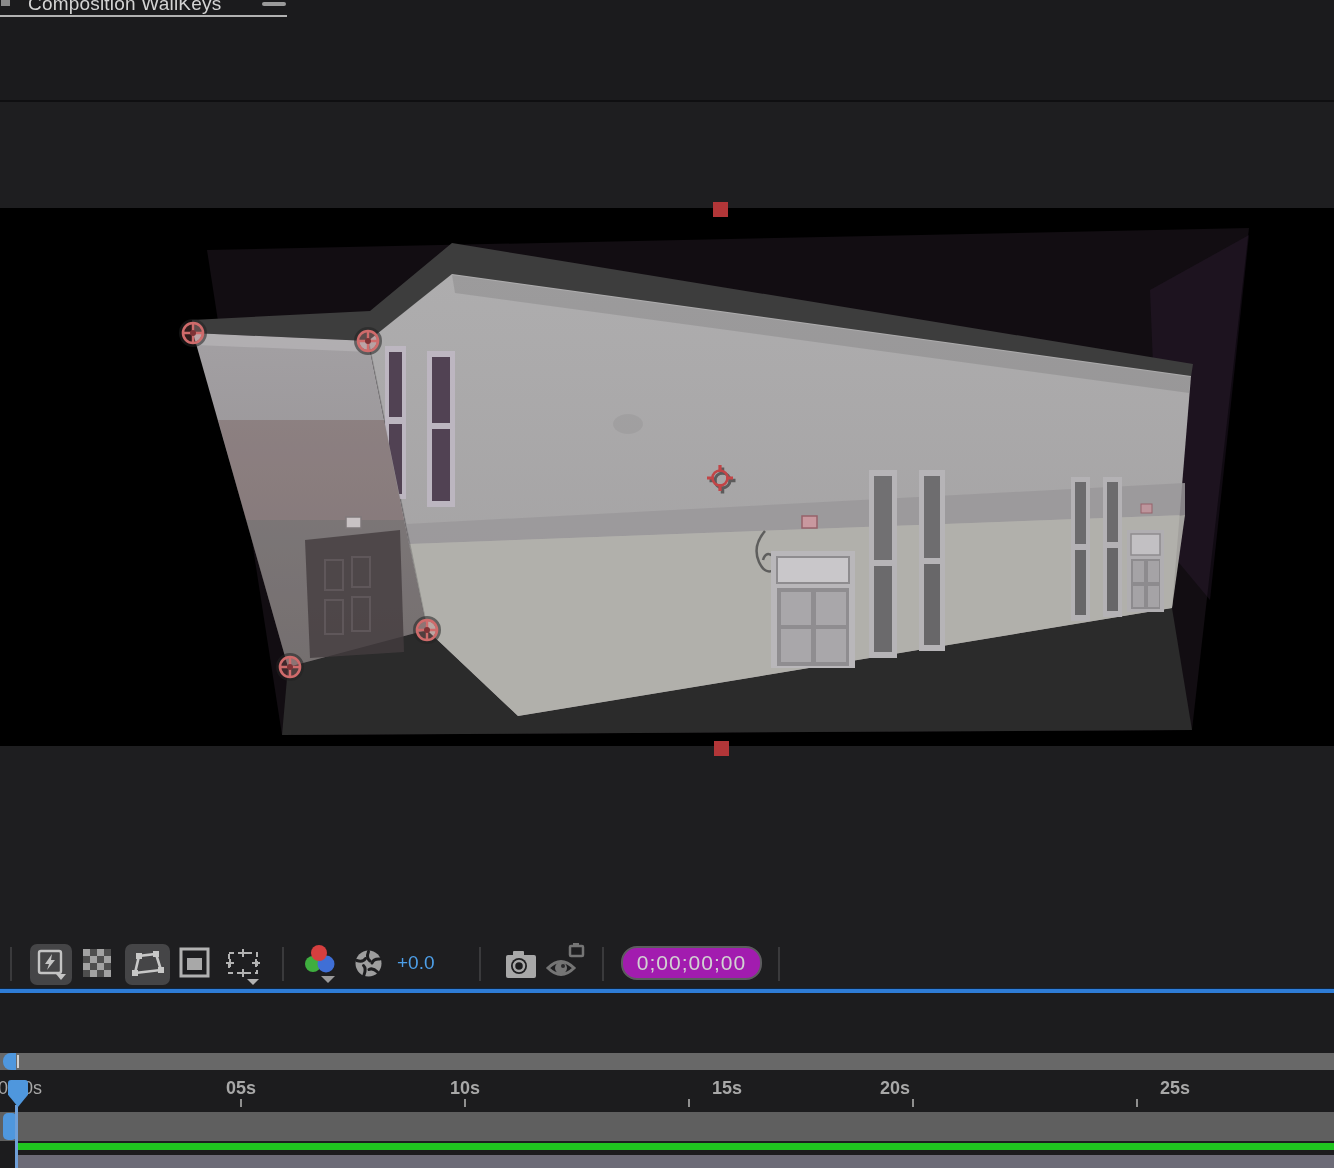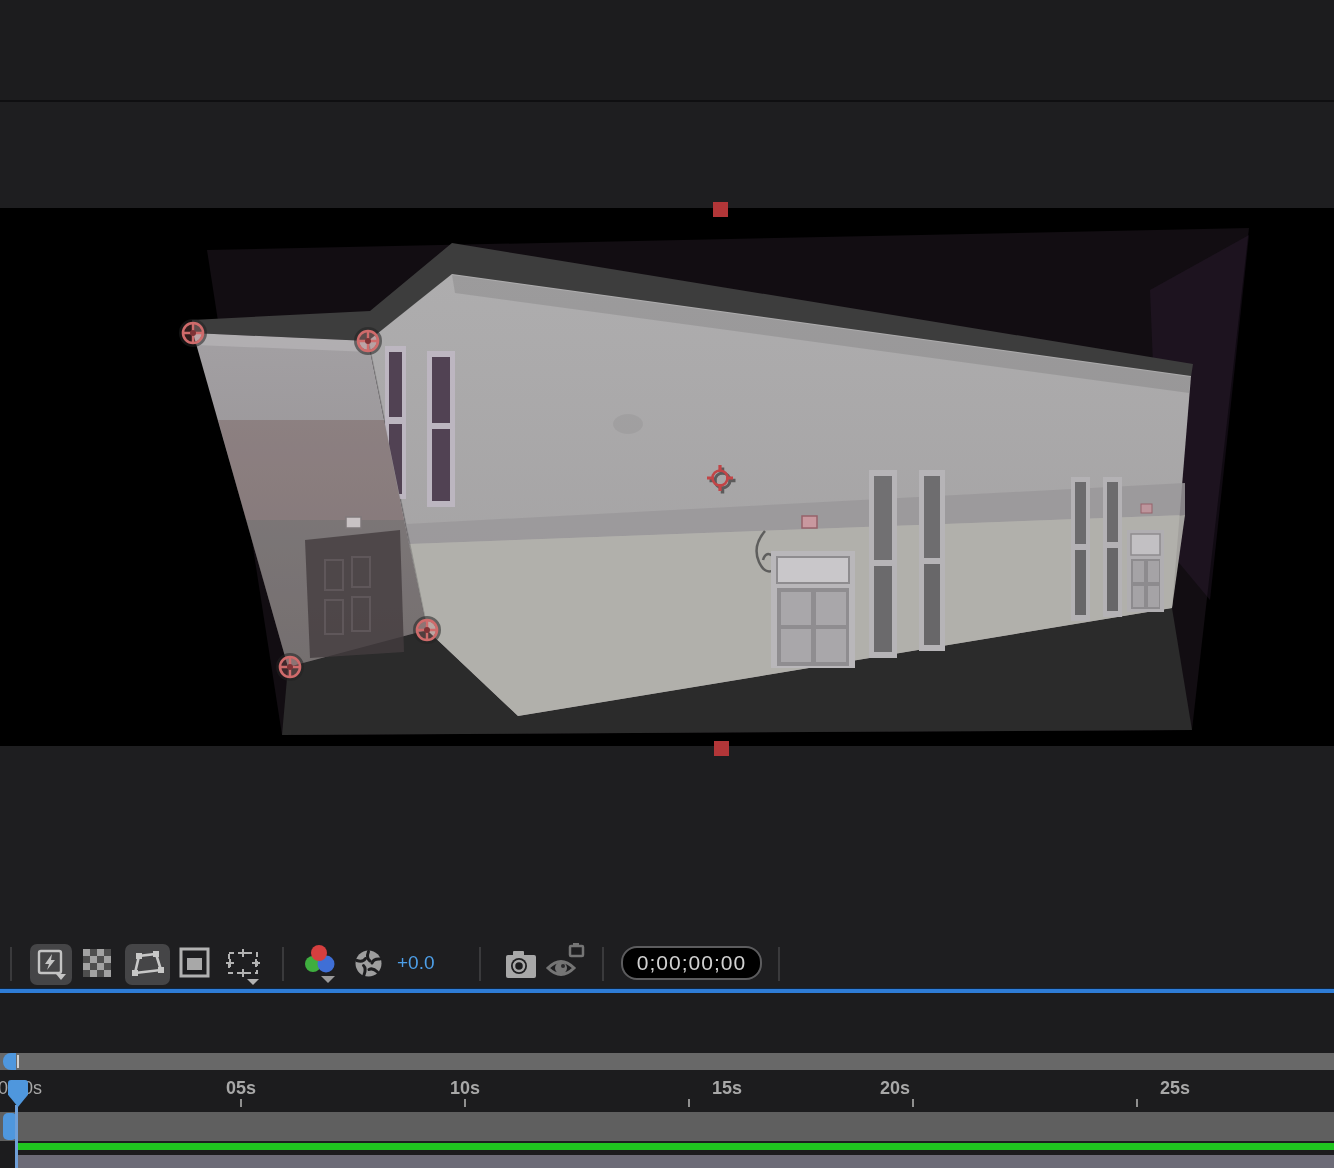--- a/index.html
+++ b/index.html
@@ -20,21 +20,21 @@
   .comp-viewport{left:0;top:208px;width:1334px;height:538px;background:#000;}
   .pasteboard-bottom{left:0;top:746px;width:1334px;height:242px;background:#1e1e20;}
   .scene-svg{left:0;top:0;width:1334px;height:1168px;pointer-events:none;}
 
   
   .tb-sep{top:947px;width:2px;height:34px;background:#3a3a3c;}
   .tb-btn{top:944px;height:41px;border-radius:7px;}
   .tb-btn.active{background:#454547;}
   .exposure{left:397px;top:952px;font-size:19px;color:#4d9fe8;}
   .timecode-box{left:621px;top:946px;width:141px;height:34px;border:2px solid #5c5c5e;border-radius:16px;
-      background:#000000;box-sizing:border-box;display:flex;align-items:center;justify-content:center;}
+      background:#a21caf;box-sizing:border-box;display:flex;align-items:center;justify-content:center;}
   .timecode-box span{font-size:21px;color:#d2d2d2;letter-spacing:1px;}
 
   
   .blue-divider{left:0;top:988px;width:1334px;height:5px;background:#2e7cd6;border-top:1px solid #0d2644;box-sizing:border-box;}
 
   
   .timeline{left:0;top:993px;width:1334px;height:175px;background:#1c1c1e;}
   .tl-scrollbar{left:0;top:60px;width:1334px;height:17px;background:#686868;}
   .tl-scroll-handle{left:3px;top:60px;width:13px;height:17px;background:#4f97dd;border-radius:8px 0 0 8px;}
   .tl-scroll-tick{left:17px;top:62px;width:2px;height:13px;background:#d0d0d0;}
@@ -47,20 +47,26 @@
   .layer-bar{left:18px;top:162px;width:1316px;height:13px;}
   .playhead-head{left:8px;top:87px;width:20px;height:27px;background:#4f97dd;
       clip-path:polygon(0 0,100% 0,100% 55%,50% 100%,0 55%);border-radius:3px;}
   .playhead-line{left:15px;top:112px;width:3px;height:63px;background:#6f9fd8;}
 </style>
 </head>
 <body>
 
 <div class="stage">
 
+  <div class="abs tabbar">
+    <div class="abs corner-icon"></div>
+    <div class="abs tab-label">Composition WallKeys</div>
+    <div class="abs tab-underline"></div>
+    <div class="abs panel-menu"></div>
+  </div>
   <div class="abs tabbar-sep"></div>
 
   <div class="abs pasteboard-top"></div>
   <div class="abs comp-viewport"></div>
   <div class="abs pasteboard-bottom"></div>
 
   <svg class="abs scene-svg" viewBox="0 0 1334 1168">
     <defs>
       <linearGradient id="gF" x1="0" y1="0" x2="0" y2="1">
         <stop offset="0" stop-color="#aeadae"></stop>

